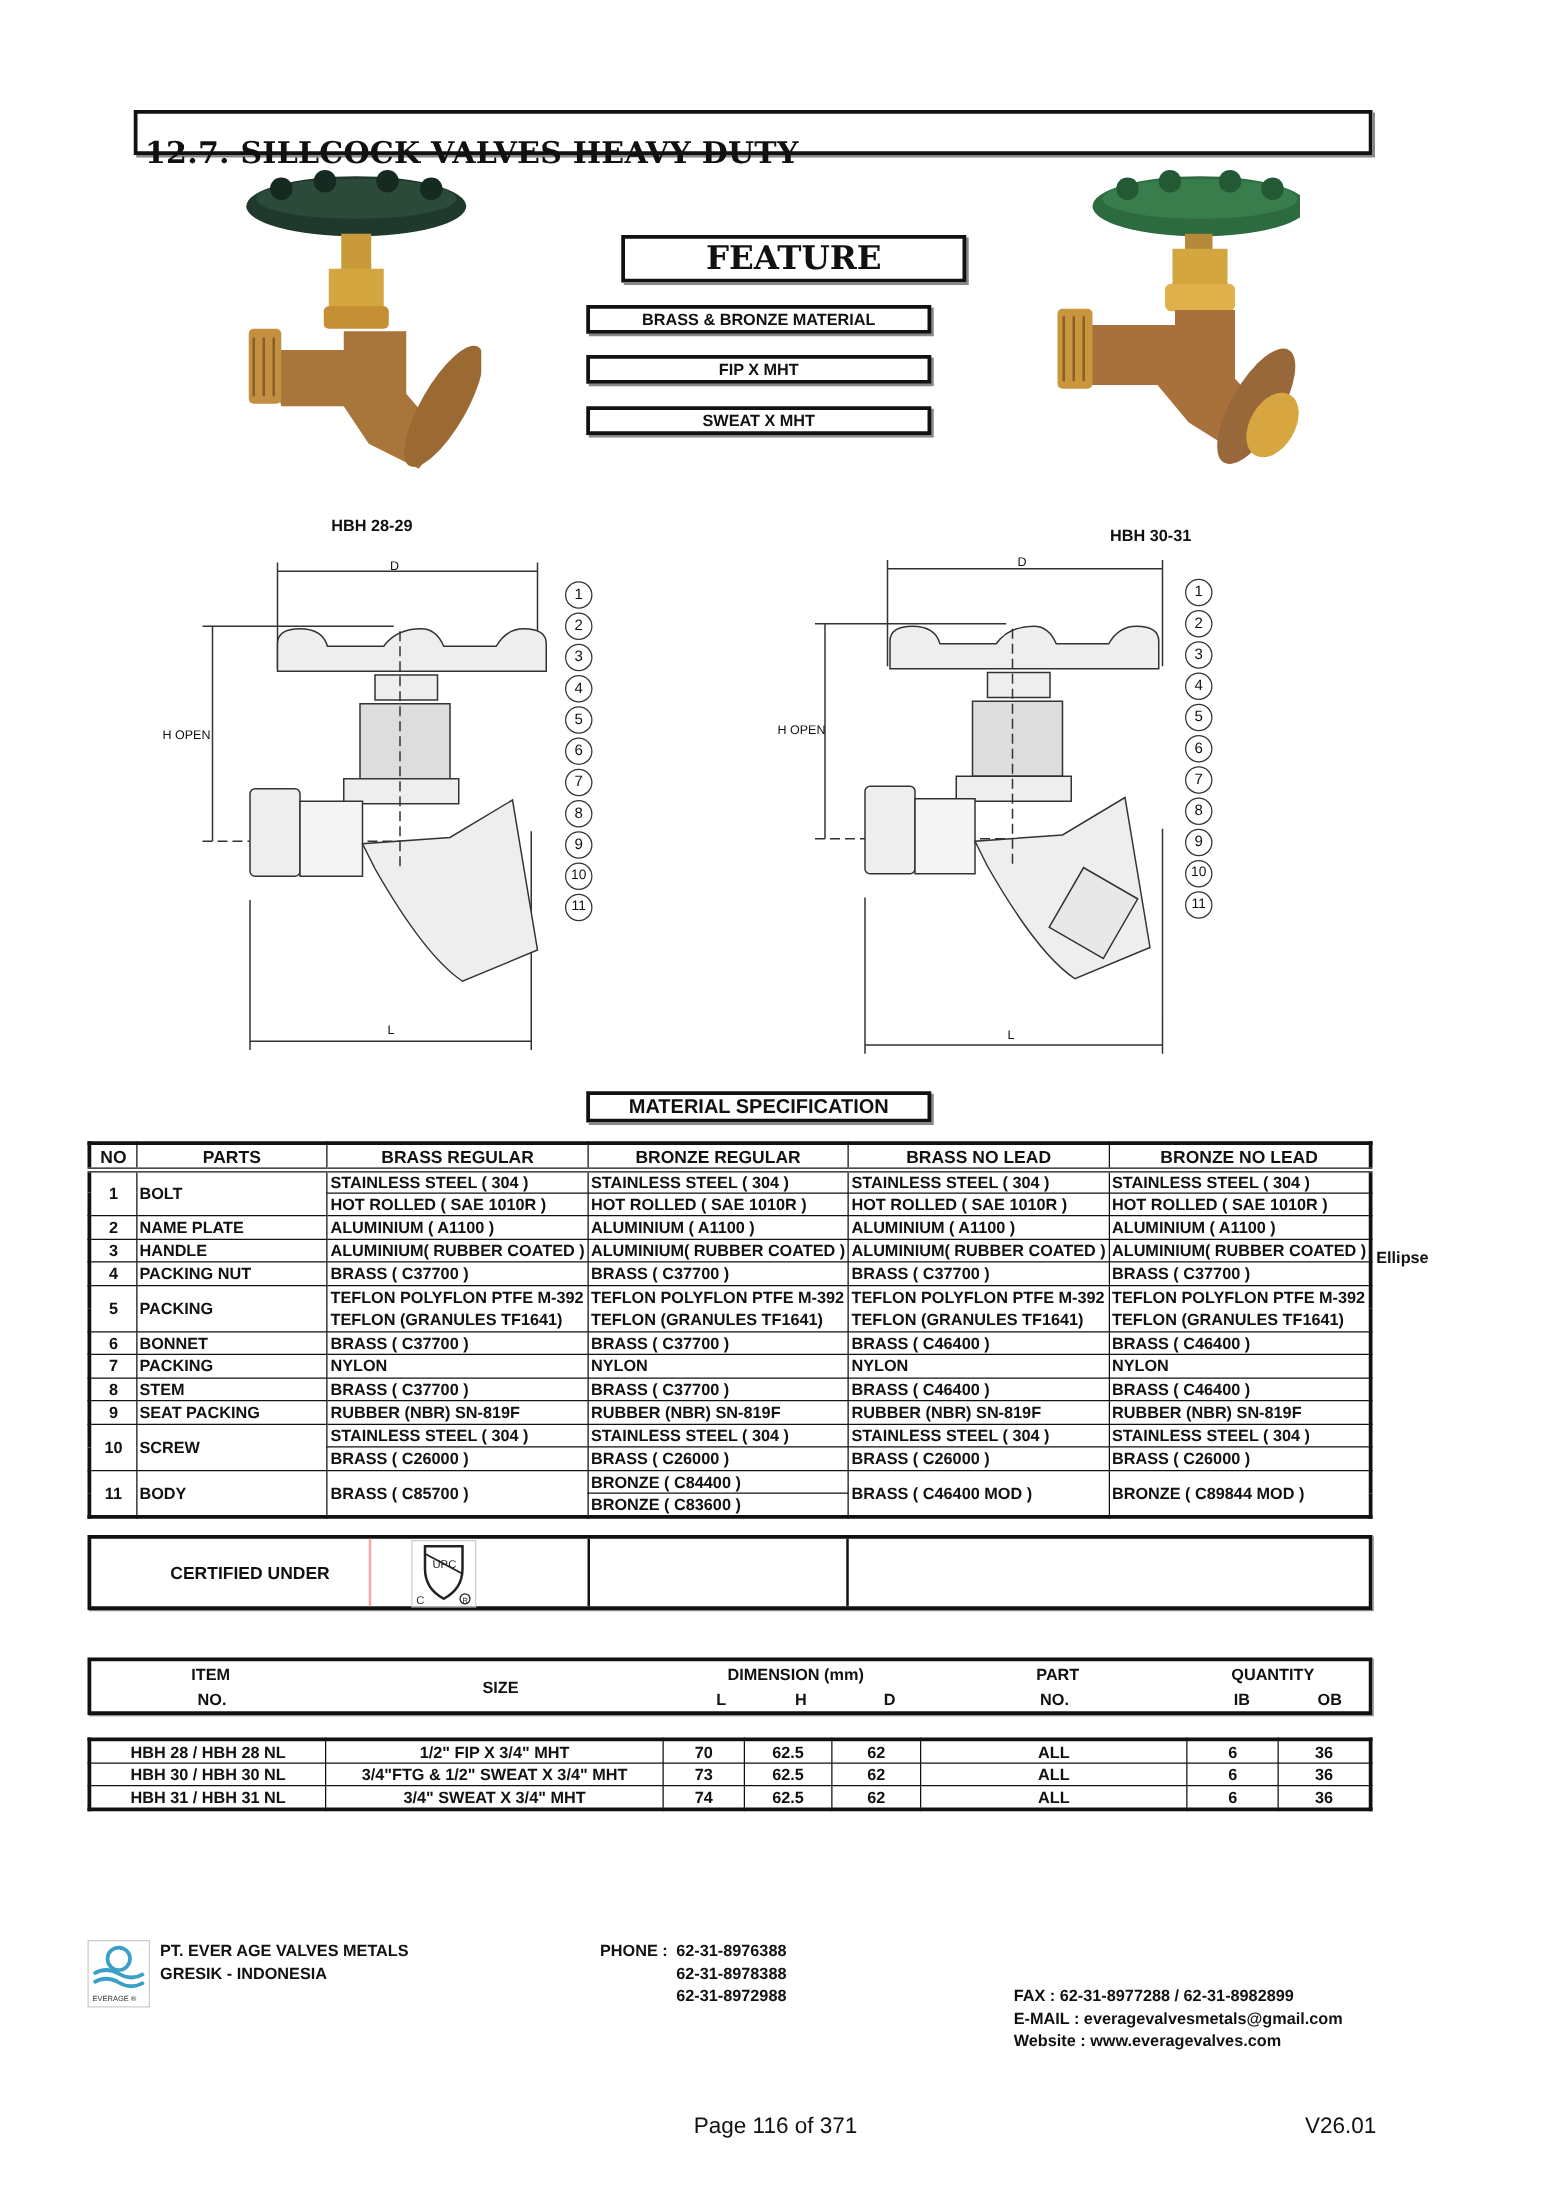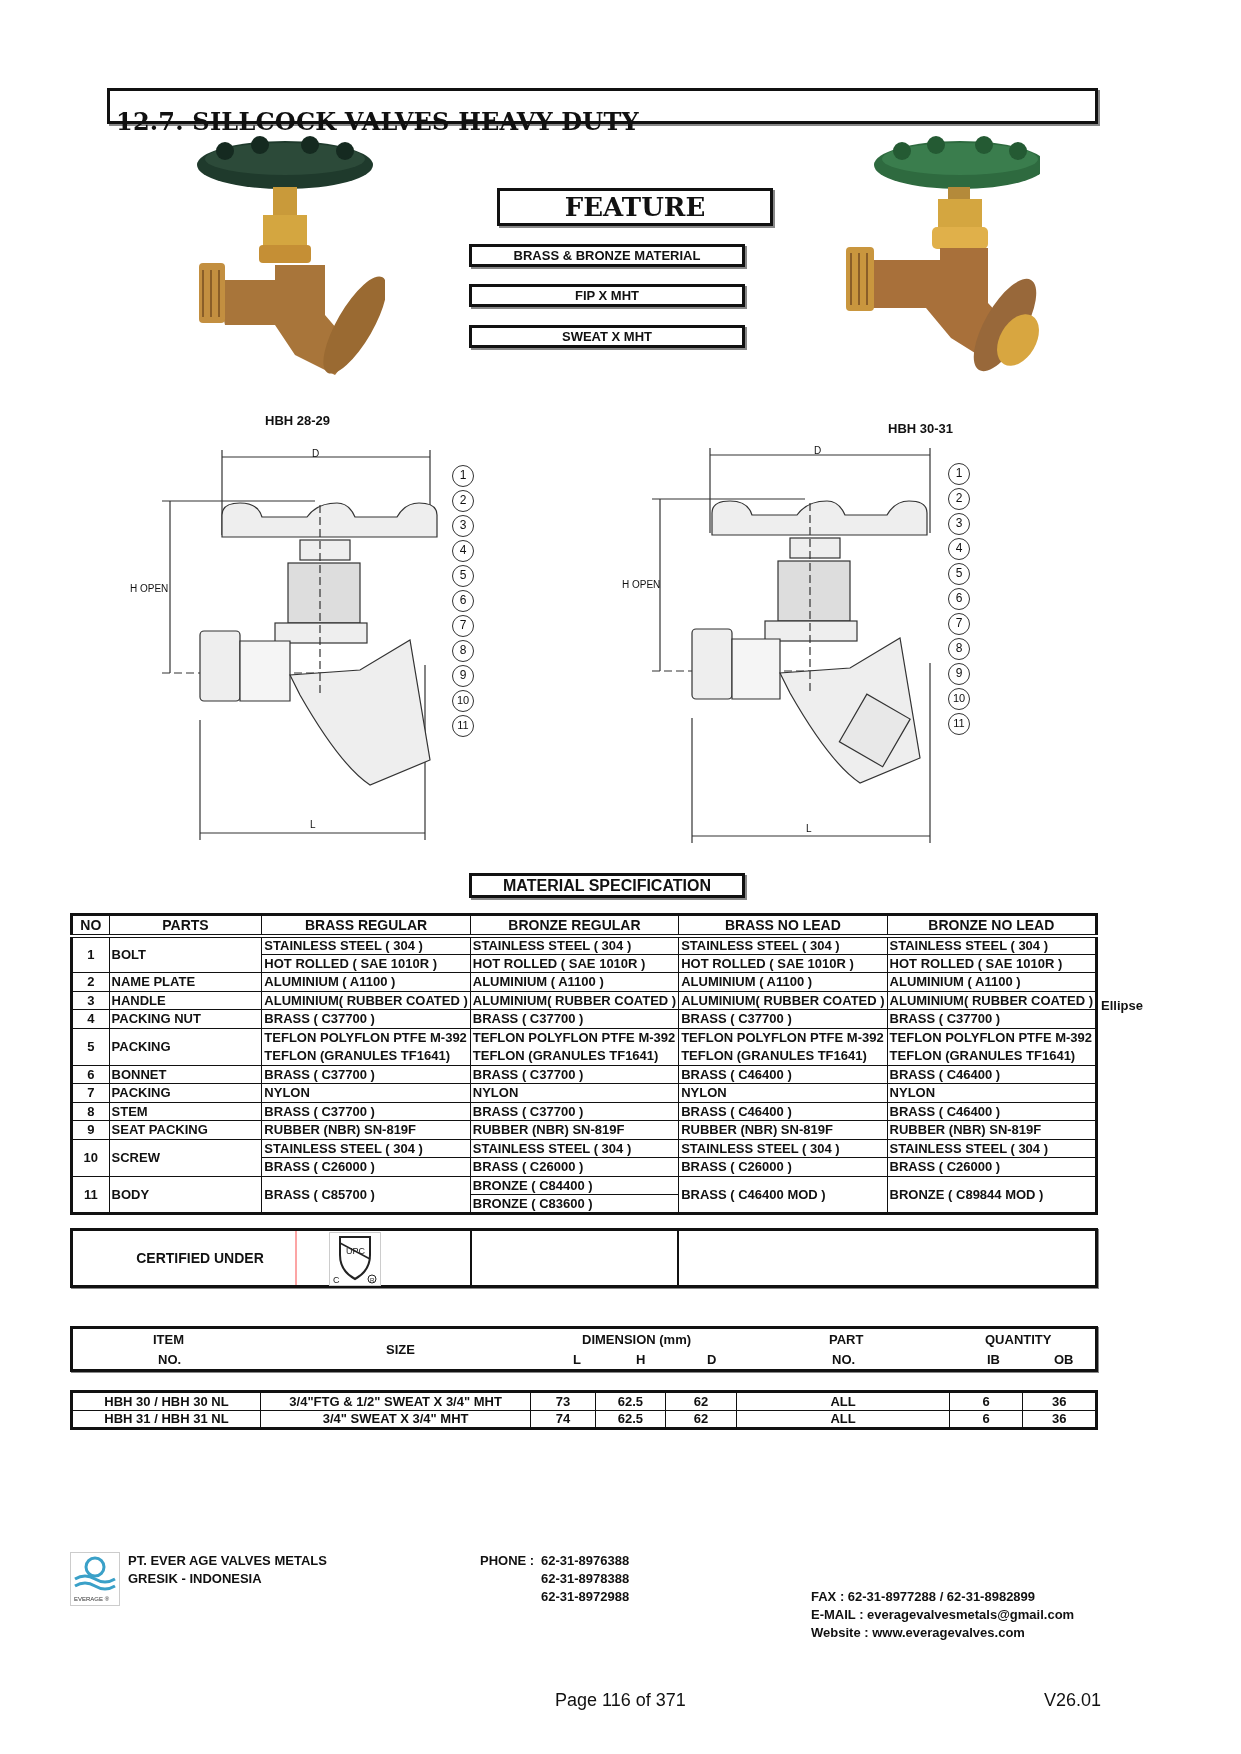--- a/index.html
+++ b/index.html
@@ -365,20 +365,30 @@
       <col style="width:239px">
       <col style="width:57px">
       <col style="width:62px">
       <col style="width:63px">
       <col style="width:188px">
       <col style="width:65px">
       <col style="width:65px">
   </colgroup>
   <tbody>
     <tr>
+      <td>HBH 28 / HBH 28 NL</td>
+      <td>1/2" FIP X 3/4" MHT</td>
+      <td>70</td>
+      <td>62.5</td>
+      <td>62</td>
+      <td>ALL</td>
+      <td>6</td>
+      <td>36</td>
+    </tr>
+    <tr>
       <td>HBH 30 / HBH 30 NL</td>
       <td>3/4"FTG &amp; 1/2" SWEAT X 3/4" MHT</td>
       <td>73</td>
       <td>62.5</td>
       <td>62</td>
       <td>ALL</td>
       <td>6</td>
       <td>36</td>
     </tr>
     <tr>

